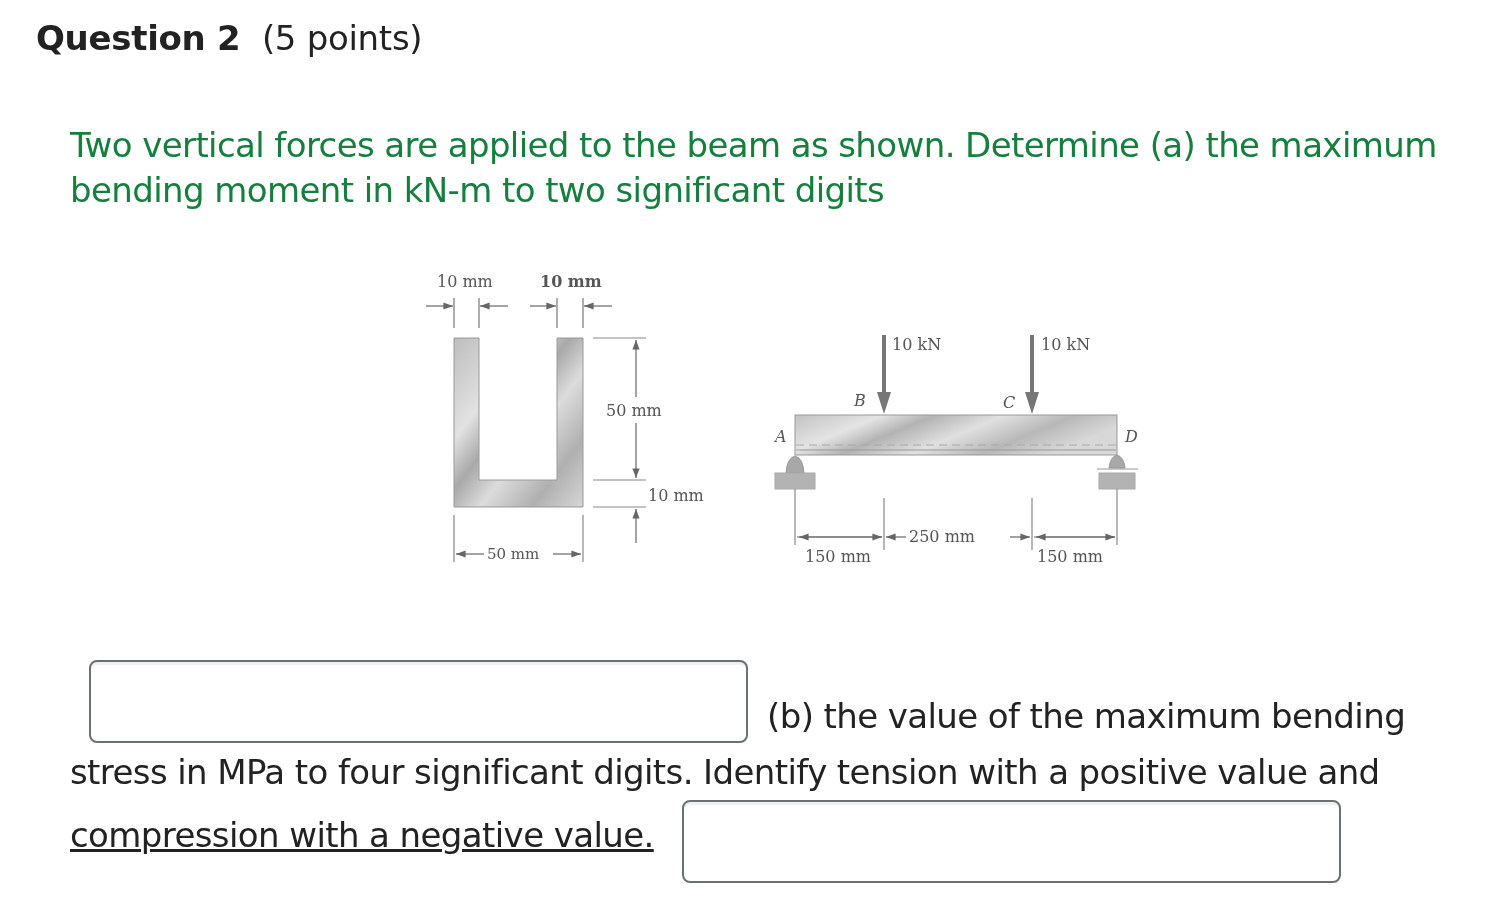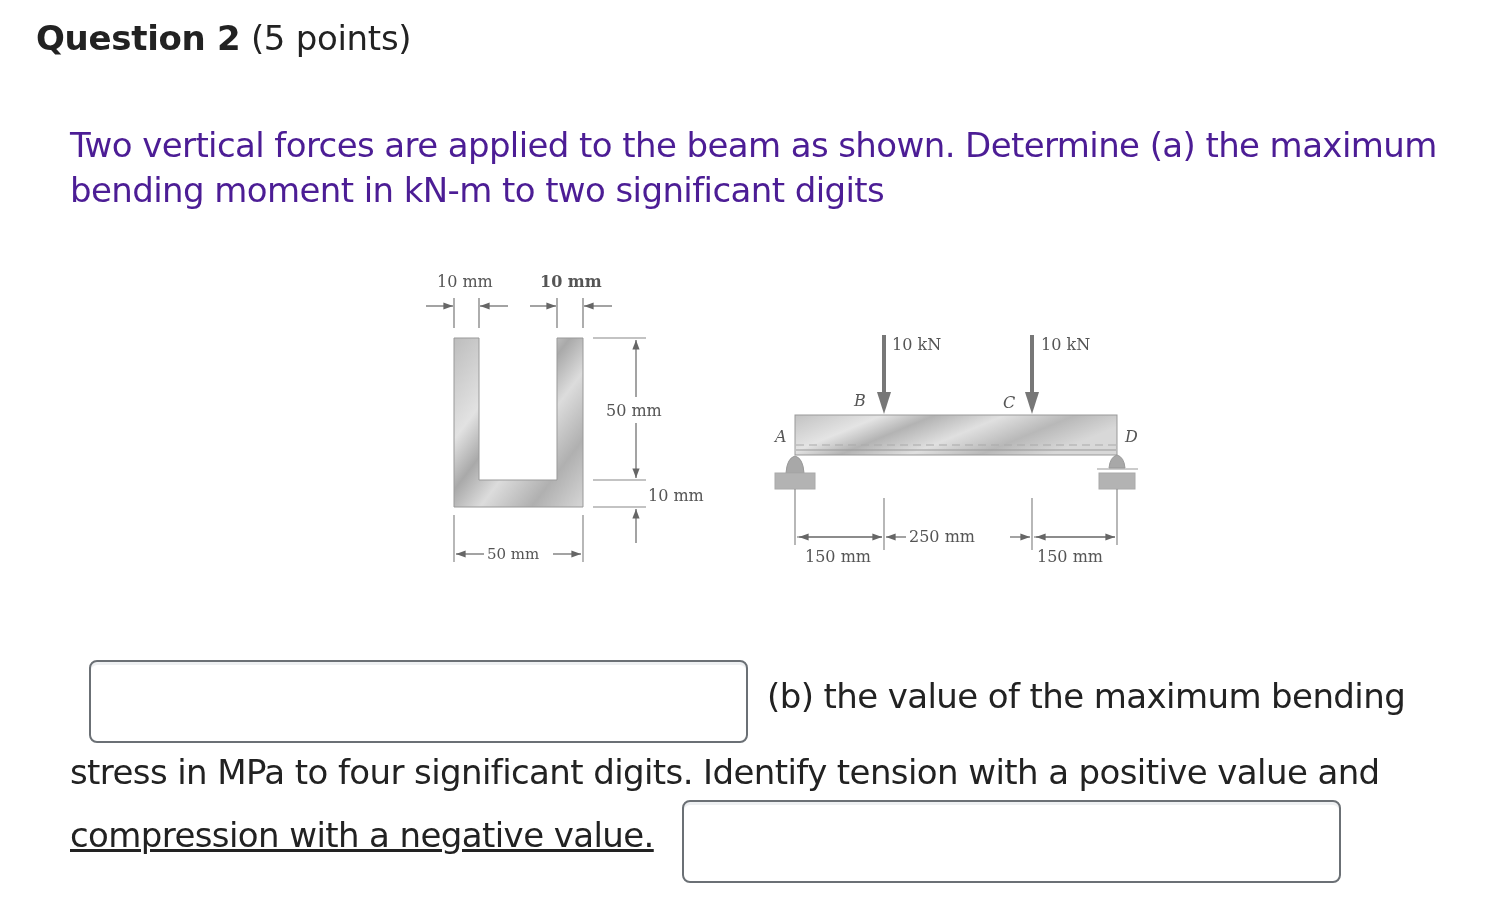--- a/index.html
+++ b/index.html
@@ -17,30 +17,30 @@
   }
   .q-header {
     position: absolute;
     left: 36px;
     top: 18px;
     font-size: 34px;
     color: #222222;
     letter-spacing: -0.3px;
   }
   .q-header .q-title { font-weight: bold; text-align: right; }
-  .q-header .q-points { font-weight: normal; }
+  .q-header .q-points { font-weight: normal; margin-left: 11px; }
 
   .q-text {
     position: absolute;
     left: 70px;
     top: 123px;
     width: 1420px;
     font-size: 34px;
     line-height: 45px;
-    color: #4c1d95;
+    color: #15803d;
     letter-spacing: -0.6px;
   }
 
   .figure {
     position: absolute;
     left: 420px;
     top: 260px;
     width: 740px;
     height: 320px;
   }
@@ -62,21 +62,21 @@
   #answer-a { left: 89px; top: 660px; width: 659px; height: 83px; }
   #answer-b { left: 682px; top: 800px; width: 659px; height: 83px; }
 
   .text-line {
     position: absolute;
     font-size: 34px;
     color: #222222;
     white-space: nowrap;
     letter-spacing: -0.6px;
   }
-  #line-b1 { left: 767px; top: 676px; }
+  #line-b1 { left: 767px; top: 696px; }
   #line-b2 { left: 70px; top: 752px; text-align: center; }
   #line-b3 { left: 70px; top: 815px; text-decoration: underline; }
 
   .fig-label {
     font-family: "DejaVu Serif", "Liberation Serif", serif;
     fill: #555555;
   }
   .fig-italic {
     font-family: "DejaVu Serif", "Liberation Serif", serif;
     font-style: italic;

